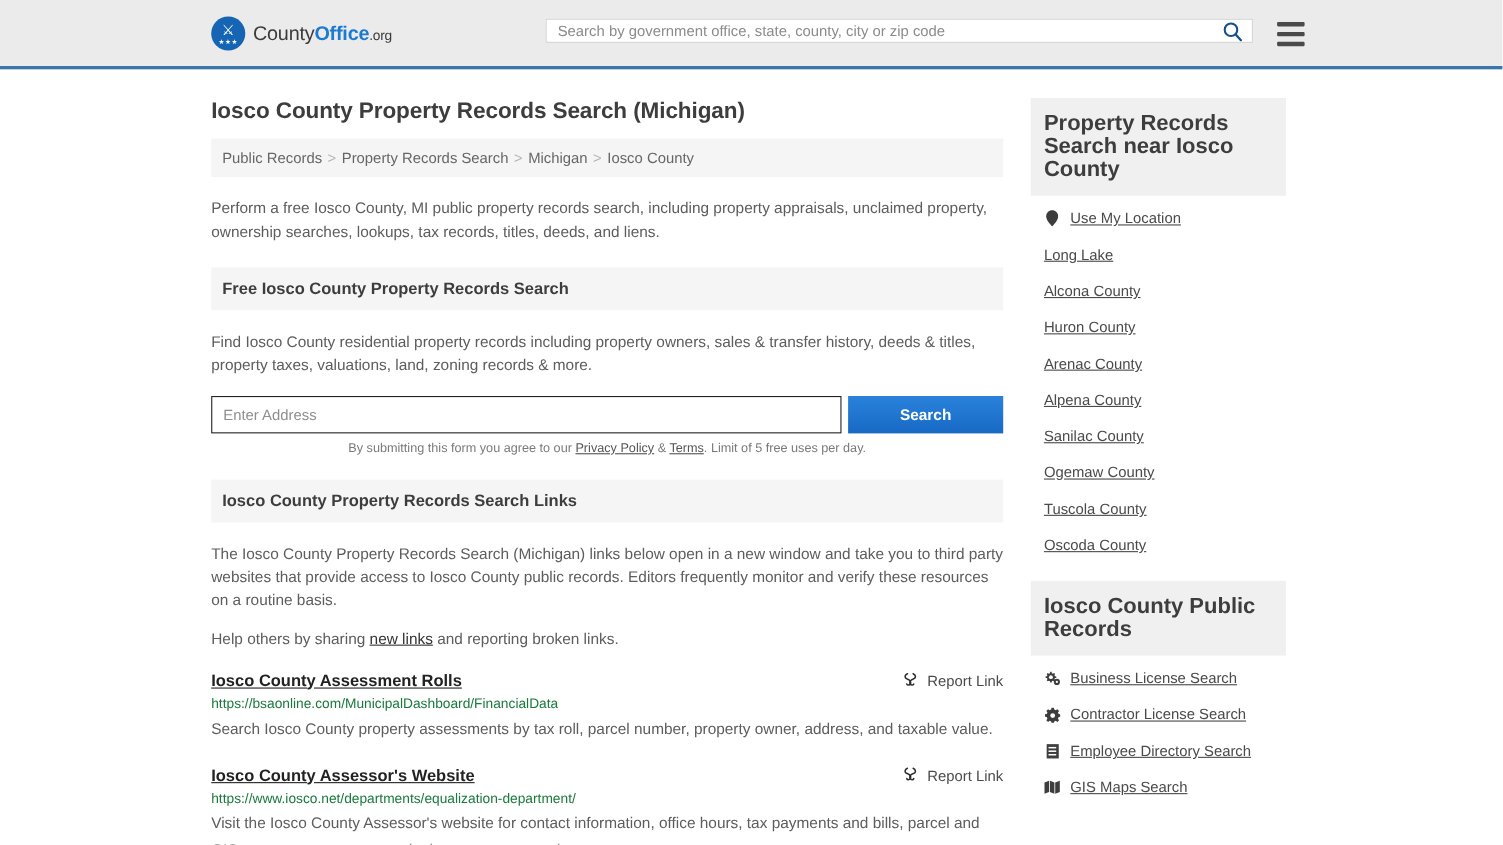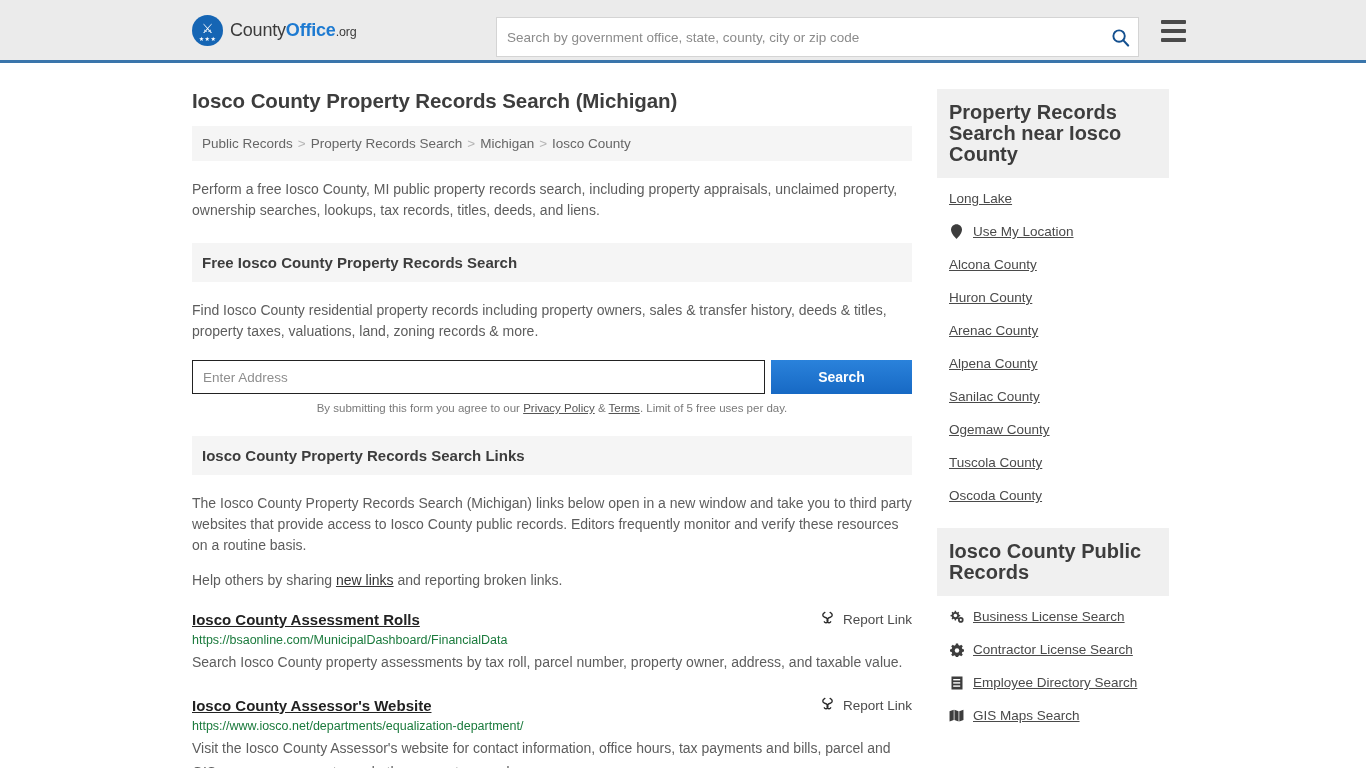--- a/index.html
+++ b/index.html
@@ -63,21 +63,21 @@
     white-space: nowrap;
   }
   .logo-text .b { color: #1d7ad1; font-weight: bold; }
   .logo-text .dotorg { font-size: 12.5px; color: #3b3b3b; }
 
   .header-search {
     position: absolute;
     left: 496px;
     top: 17px;
     width: 643px;
-    height: 40px;
+    height: 22px;
     background: #ffffff;
     border: 1px solid #d4d4d4;
     display: flex;
     align-items: center;
   }
   .header-search input {
     flex: 1 1 auto;
     border: none;
     outline: none;
     height: 100%;
@@ -368,31 +368,31 @@
     </div>
 
   </div>
 
   <div class="side-col">
 
     <div class="side-head">Property Records Search near Iosco County</div>
 
     <div class="side-list">
 
-      <div class="side-item plain">
-        <a href="#">Long Lake</a>
-      </div>
-
       <div class="side-item">
         <span class="ico">
           <svg width="11" height="15" viewBox="0 0 12 16" aria-hidden="true">
             <path d="M6 0 C2.7 0 0 2.7 0 6 C0 10.5 6 16 6 16 C6 16 12 10.5 12 6 C12 2.7 9.3 0 6 0 Z" fill="#3d3d3d"></path>
           </svg>
         </span>
         <a href="#">Use My Location</a>
+      </div>
+
+      <div class="side-item plain">
+        <a href="#">Long Lake</a>
       </div>
       <div class="side-item plain">
         <a href="#">Alcona County</a>
       </div>
       <div class="side-item plain">
         <a href="#">Huron County</a>
       </div>
       <div class="side-item plain">
         <a href="#">Arenac County</a>
       </div>

